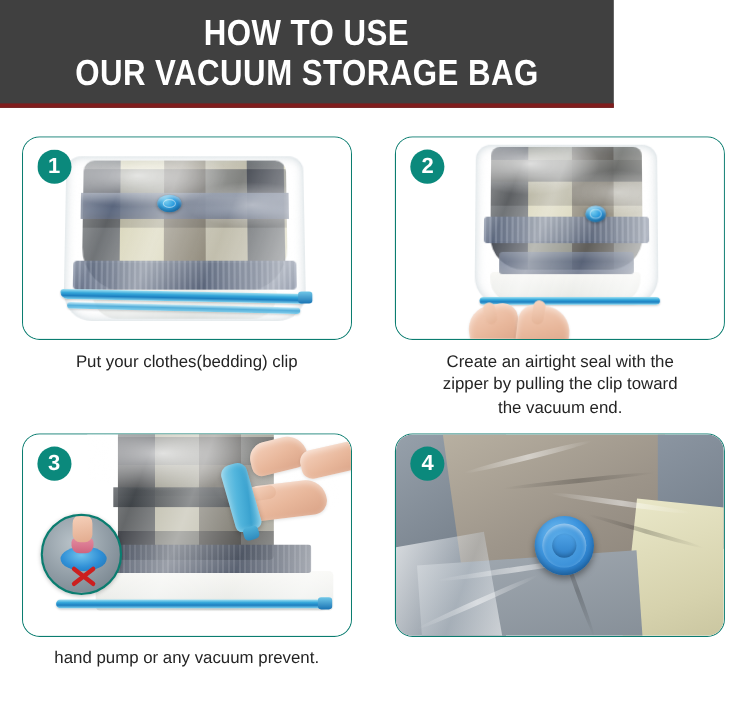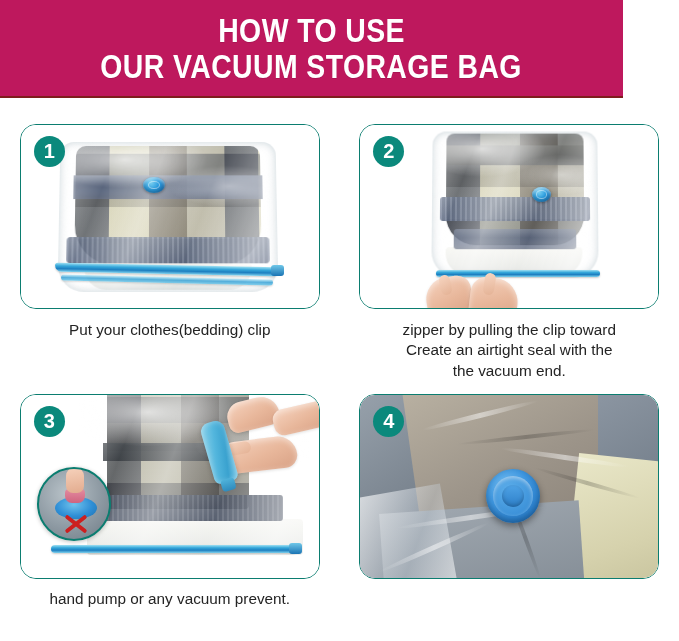--- a/index.html
+++ b/index.html
@@ -8,24 +8,24 @@
     width: 679px;
     height: 641px;
     background: #ffffff;
     font-family: "Liberation Sans", sans-serif;
     overflow: hidden;
     position: relative;
   }
 
   
   .header {
-    width: 623px;
+    width: 558px;
     height: 98px;
-    background: #be185d;
-    border-bottom: 2px solid #7f1d1d;
+    background: #404040;
+    border-bottom: 4px solid #7f1d1d;
     display: flex;
     flex-direction: column;
     align-items: center;
     justify-content: center;
     padding-top: 2px;
   }
   .header-line {
     color: #ffffff;
     font-family: "Liberation Sans Narrow", "Liberation Sans", sans-serif;
     font-weight: bold;
@@ -402,22 +402,22 @@
 
         <div class="hand" style="left:66px; top:152px; width:46px; height:40px; border-radius:22px 14px 8px 8px;
                     transform: rotate(-9deg);"></div>
         <div class="finger" style="left:80px; top:150px; width:11px; height:20px; transform:rotate(-12deg);"></div>
         <div class="hand" style="left:110px; top:153px; width:48px; height:40px; border-radius:16px 24px 8px 8px;
                     transform: rotate(7deg);"></div>
         <div class="finger" style="left:124px; top:148px; width:11px; height:22px; transform:rotate(9deg);"></div>
       </div>
     </div>
     <div class="caption">
+      <div>Create an airtight seal with the</div>
       <div>zipper by pulling the clip toward</div>
-      <div>Create an airtight seal with the</div>
       <div>the vacuum end.</div>
     </div>
   </div>
 
   <div class="cell r2">
     <div class="card">
       <div class="badge">3</div>
       <div class="photo">
 
         <div class="bag" style="left:58px; top:-4px; width:230px; height:176px; border-radius:6px;">

